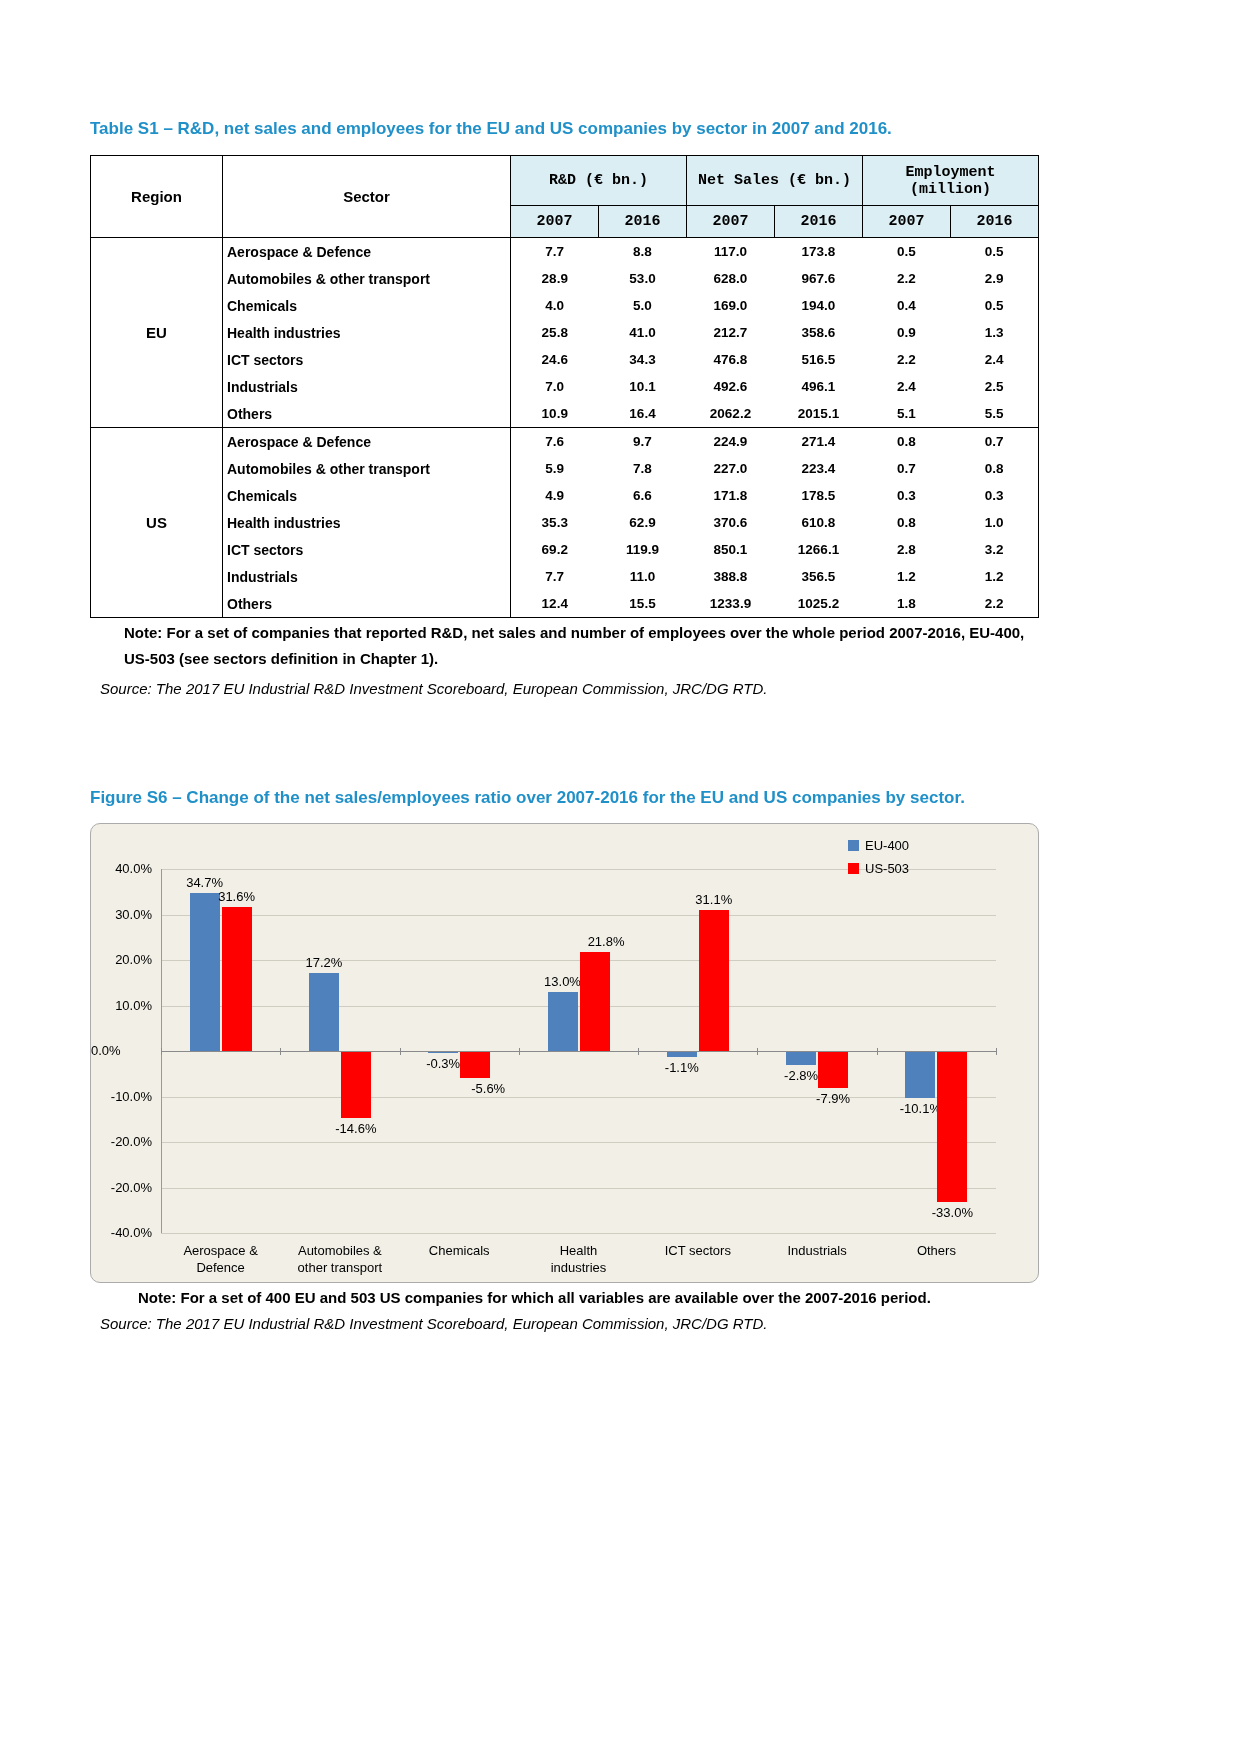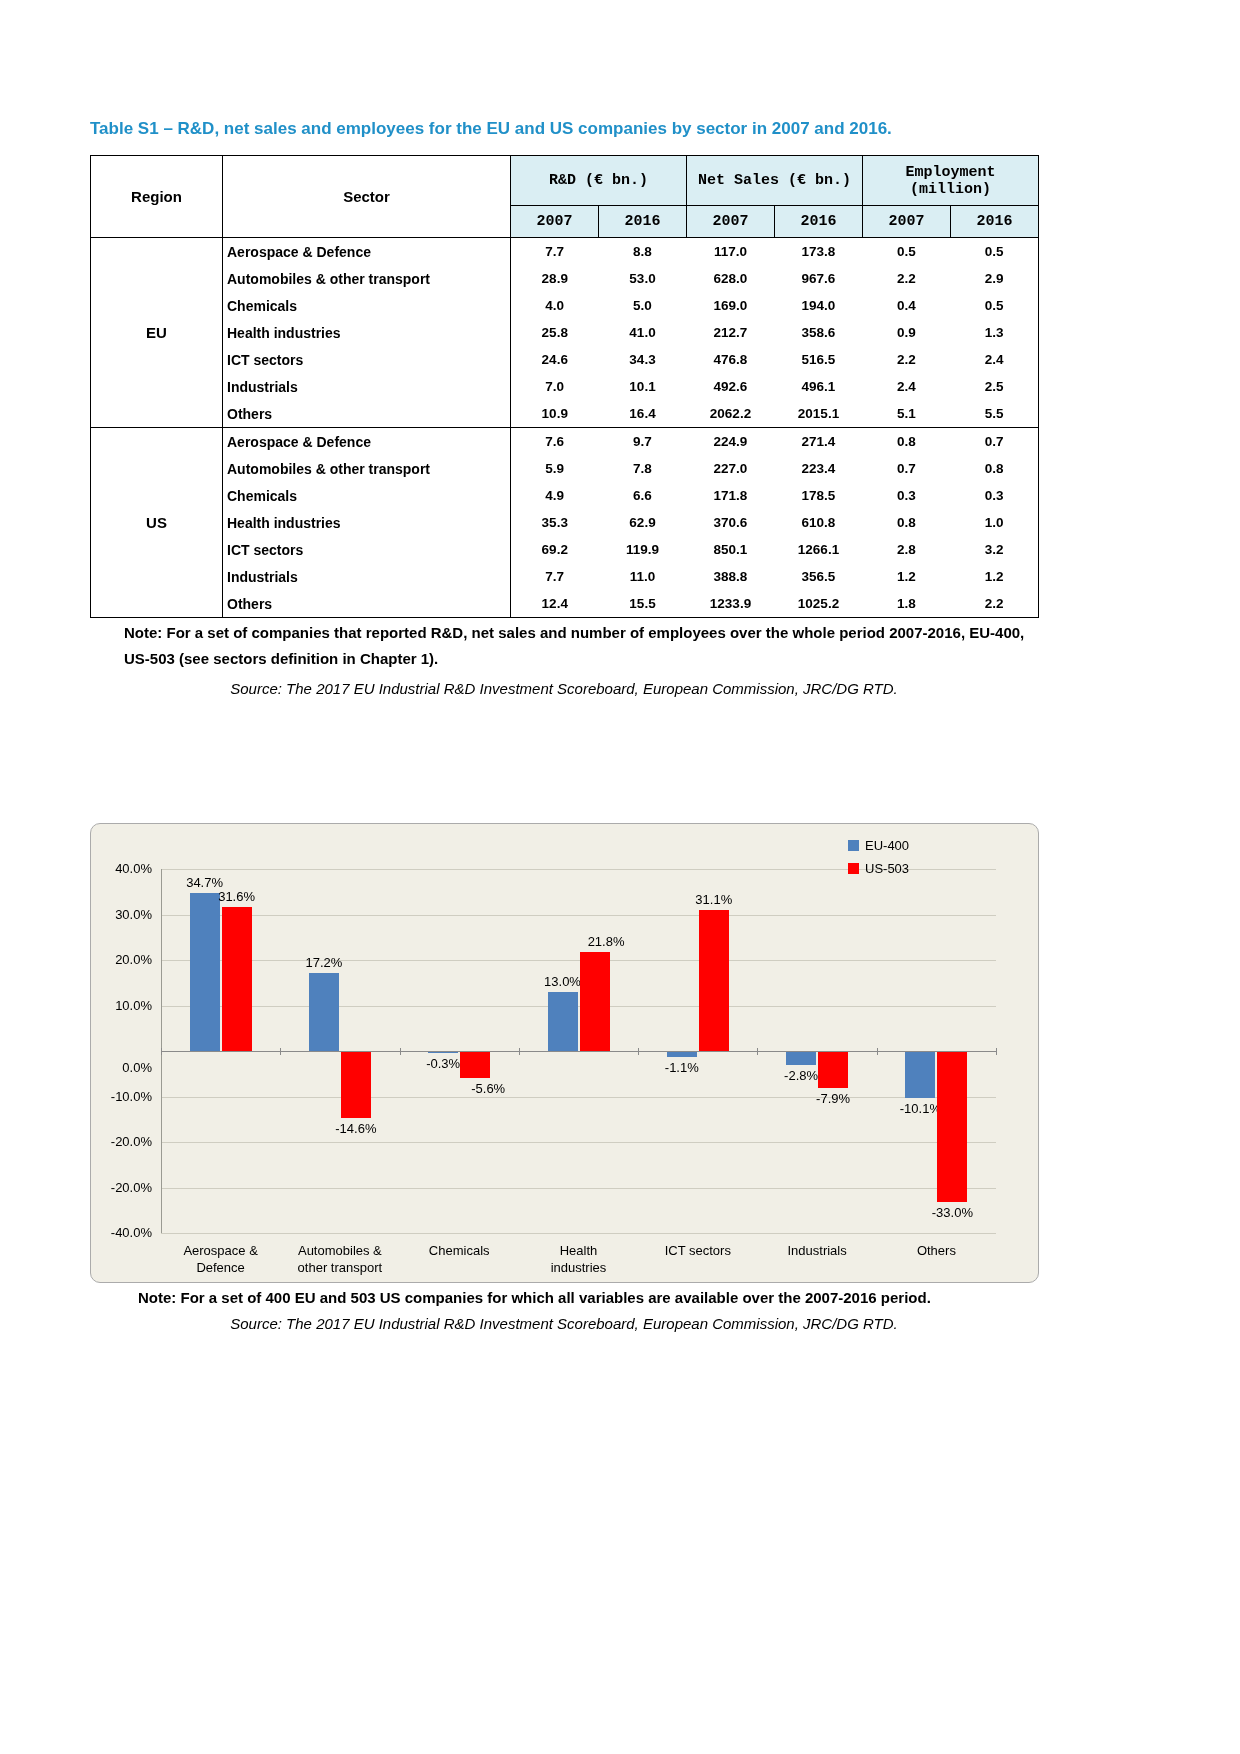--- a/index.html
+++ b/index.html
@@ -32,22 +32,22 @@
   td.region-cell { text-align:center; font-size:15px; border-right:1px solid #000; border-left:1.5px solid #000; }
   td.sector-cell { text-align:left; font-size:14px; padding-left:12px; border-right:1px solid #000; }
   td.num-cell    { text-align:center; font-size:13.5px; }
   tr.region-start > td { border-top:1px solid #000; }
 
   .note-text {
     position:absolute; left:90px; width:948px;
     font-size:15px; font-weight:bold; line-height:1.7; white-space:pre-line;
   }
   .source-text {
-    position:absolute; left:90px; width:948px;
-    font-size:15px; font-style:italic; line-height:1.7;text-align:center;
+    position:absolute; left:100px; width:948px;
+    font-size:15px; font-style:italic; line-height:1.7;
   }
   #table-note { top:620px;margin-left:34px; }
   #table-source { top:676px; }
   #figure-note { top:1285px;margin-left:48px; }
   #figure-source { top:1311px; }
 
   
   .chart-box {
     position:absolute; left:90px; top:823px; width:947px; height:458px;
     background:#f1efe6; border:1px solid #ababab; border-radius:10px;
@@ -230,33 +230,34 @@
           <td class="num-cell">1.8</td>
           <td class="num-cell">2.2</td>
         </tr>
       </tbody>
   </table>
 
   <div class="note-text" id="table-note">Note: For a set of companies that reported R&amp;D, net sales and number of employees over the whole period 2007-2016, EU-400,
 US-503 (see sectors definition in Chapter 1).</div>
   <div class="source-text" id="table-source">Source: The 2017 EU Industrial R&amp;D Investment Scoreboard, European Commission, JRC/DG RTD.</div>
 
+  <div class="section-title" id="figure-title">Figure S6 – Change of the net sales/employees ratio over 2007-2016 for the EU and US companies by sector.</div>
 
   <div class="chart-box">
     <div class="chart-canvas">
         <div class="grid" style="left: 70px; top: 45px; width: 835px; height: 1px; background: rgb(207, 205, 193);"></div>
         <div class="ylab" style="left: 0px; top: 37px; width: 61px; text-align: right;">40.0%</div>
         <div class="grid" style="left: 70px; top: 90.5px; width: 835px; height: 1px; background: rgb(207, 205, 193);"></div>
         <div class="ylab" style="left: 0px; top: 82.5px; width: 61px; text-align: right;">30.0%</div>
         <div class="grid" style="left: 70px; top: 136px; width: 835px; height: 1px; background: rgb(207, 205, 193);"></div>
         <div class="ylab" style="left: 0px; top: 128px; width: 61px; text-align: right;">20.0%</div>
         <div class="grid" style="left: 70px; top: 181.5px; width: 835px; height: 1px; background: rgb(207, 205, 193);"></div>
         <div class="ylab" style="left: 0px; top: 173.5px; width: 61px; text-align: right;">10.0%</div>
         <div class="grid" style="left: 70px; top: 227px; width: 835px; height: 1px; background: rgb(138, 138, 138);"></div>
-        <div class="ylab" style="left: 0px; top: 219px; width: 61px; text-align: right; margin-top: 17px;">0.0%</div>
+        <div class="ylab" style="left: 0px; top: 219px; width: 61px; text-align: left;">0.0%</div>
         <div class="grid" style="left: 70px; top: 272.5px; width: 835px; height: 1px; background: rgb(207, 205, 193);"></div>
         <div class="ylab" style="left: 0px; top: 264.5px; width: 61px; text-align: right;">-10.0%</div>
         <div class="grid" style="left: 70px; top: 318px; width: 835px; height: 1px; background: rgb(207, 205, 193);"></div>
         <div class="ylab" style="left: 0px; top: 310px; width: 61px; text-align: right;">-20.0%</div>
         <div class="grid" style="left: 70px; top: 363.5px; width: 835px; height: 1px; background: rgb(207, 205, 193);"></div>
         <div class="ylab" style="left: 0px; top: 355.5px; width: 61px; text-align: right;">-20.0%</div>
         <div class="grid" style="left: 70px; top: 409px; width: 835px; height: 1px; background: rgb(207, 205, 193);"></div>
         <div class="ylab" style="left: 0px; top: 401px; width: 61px; text-align: right;">-40.0%</div>
         <div class="axisline" style="left: 70px; top: 45px; width: 1px; height: 364px; background: rgb(154, 154, 146);"></div>
         <div class="tickmark" style="left: 70px; top: 224px; width: 1px; height: 7px; background: rgb(138, 138, 138);"></div>

